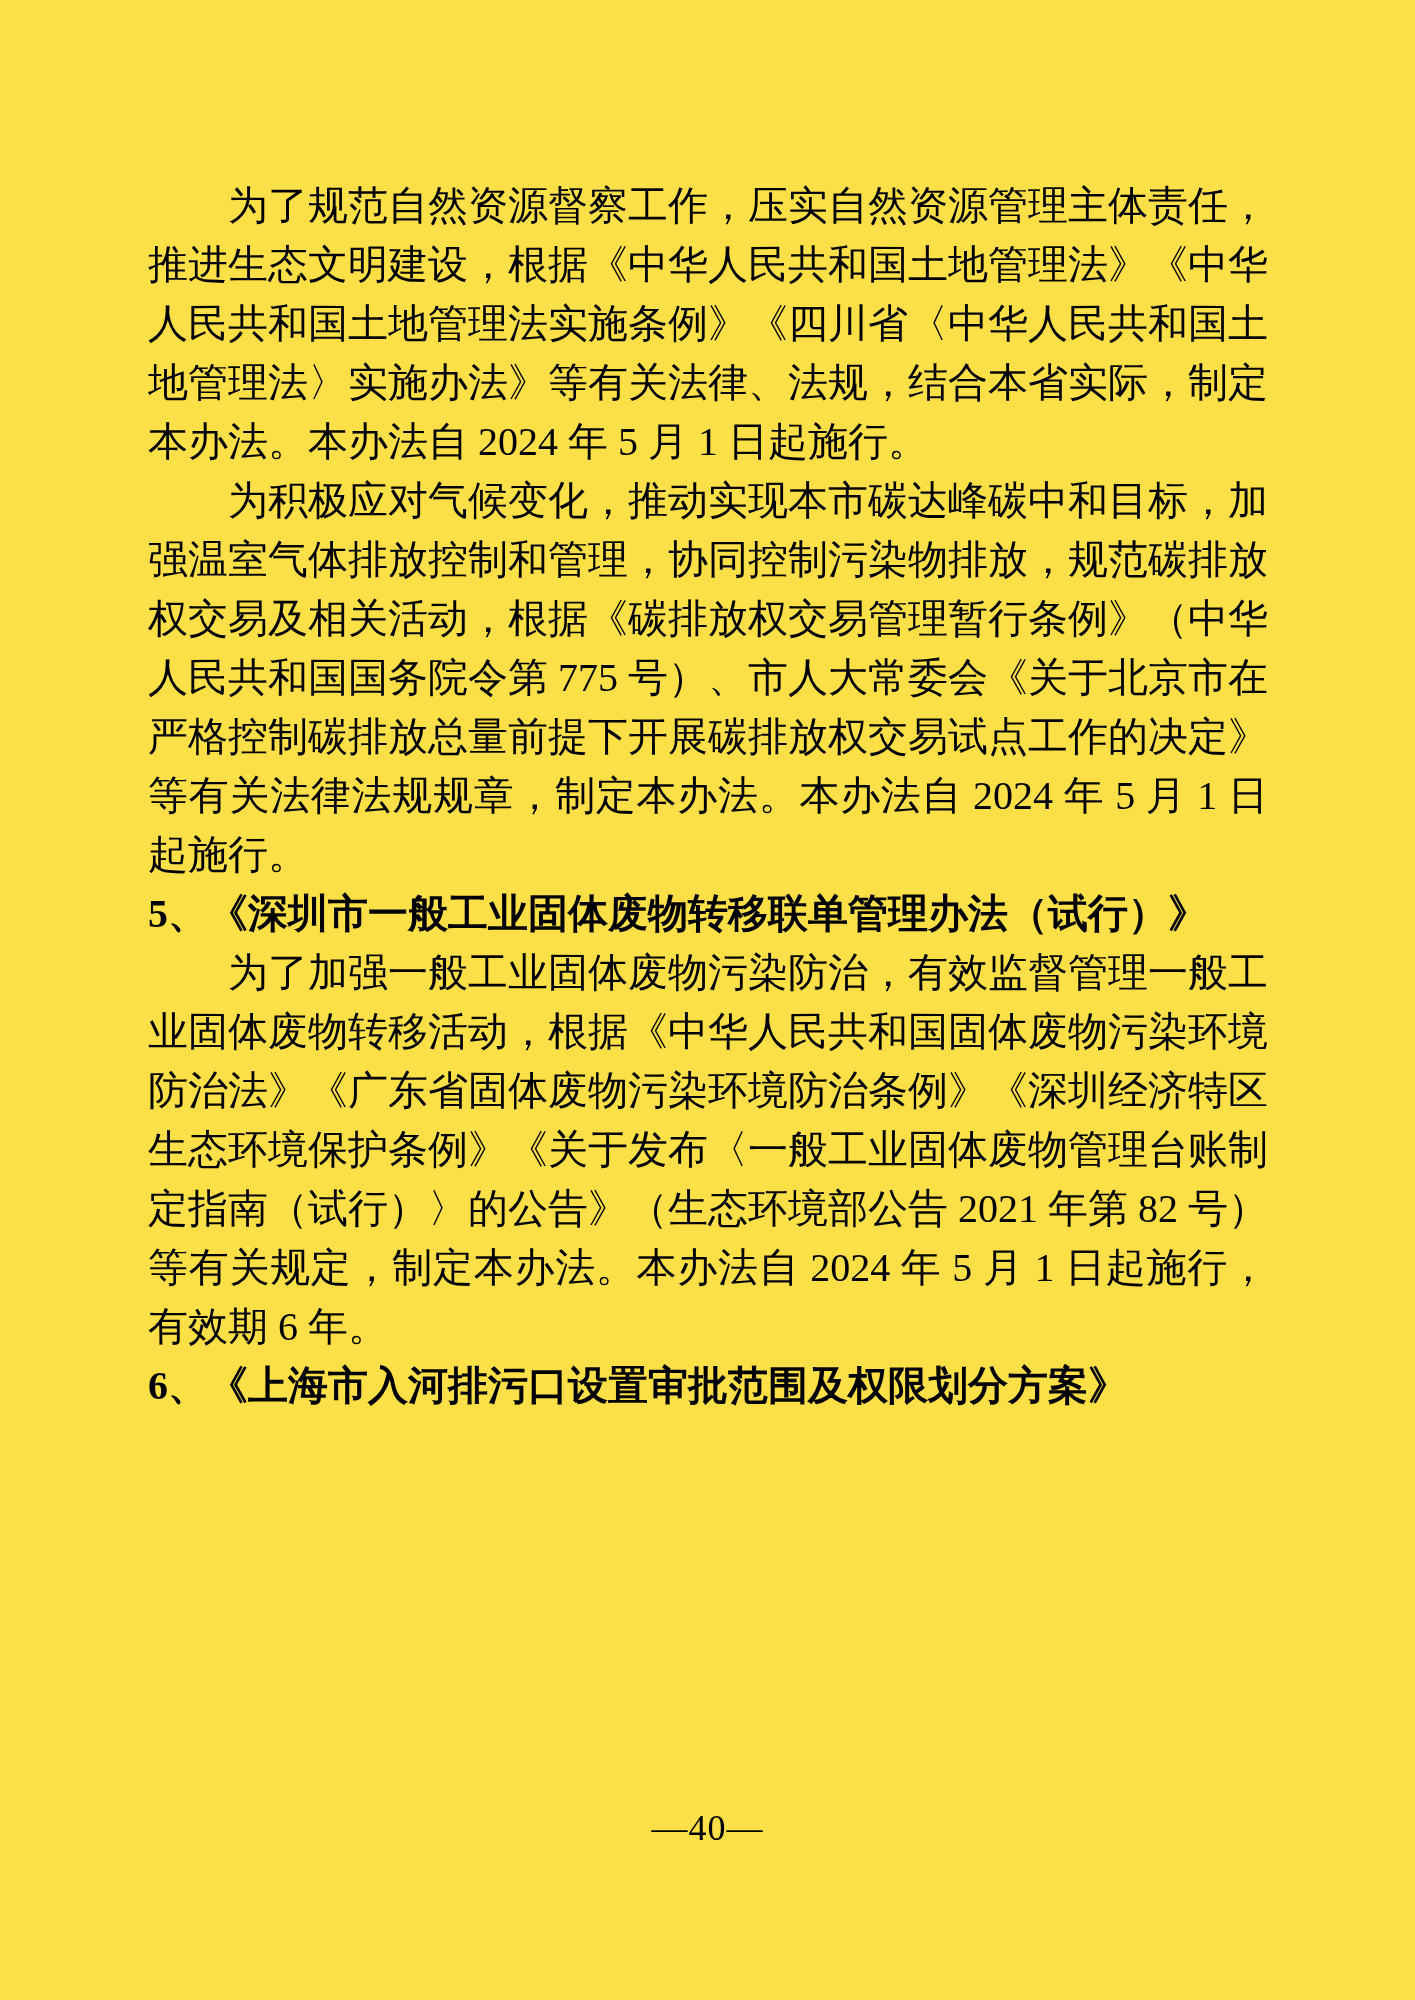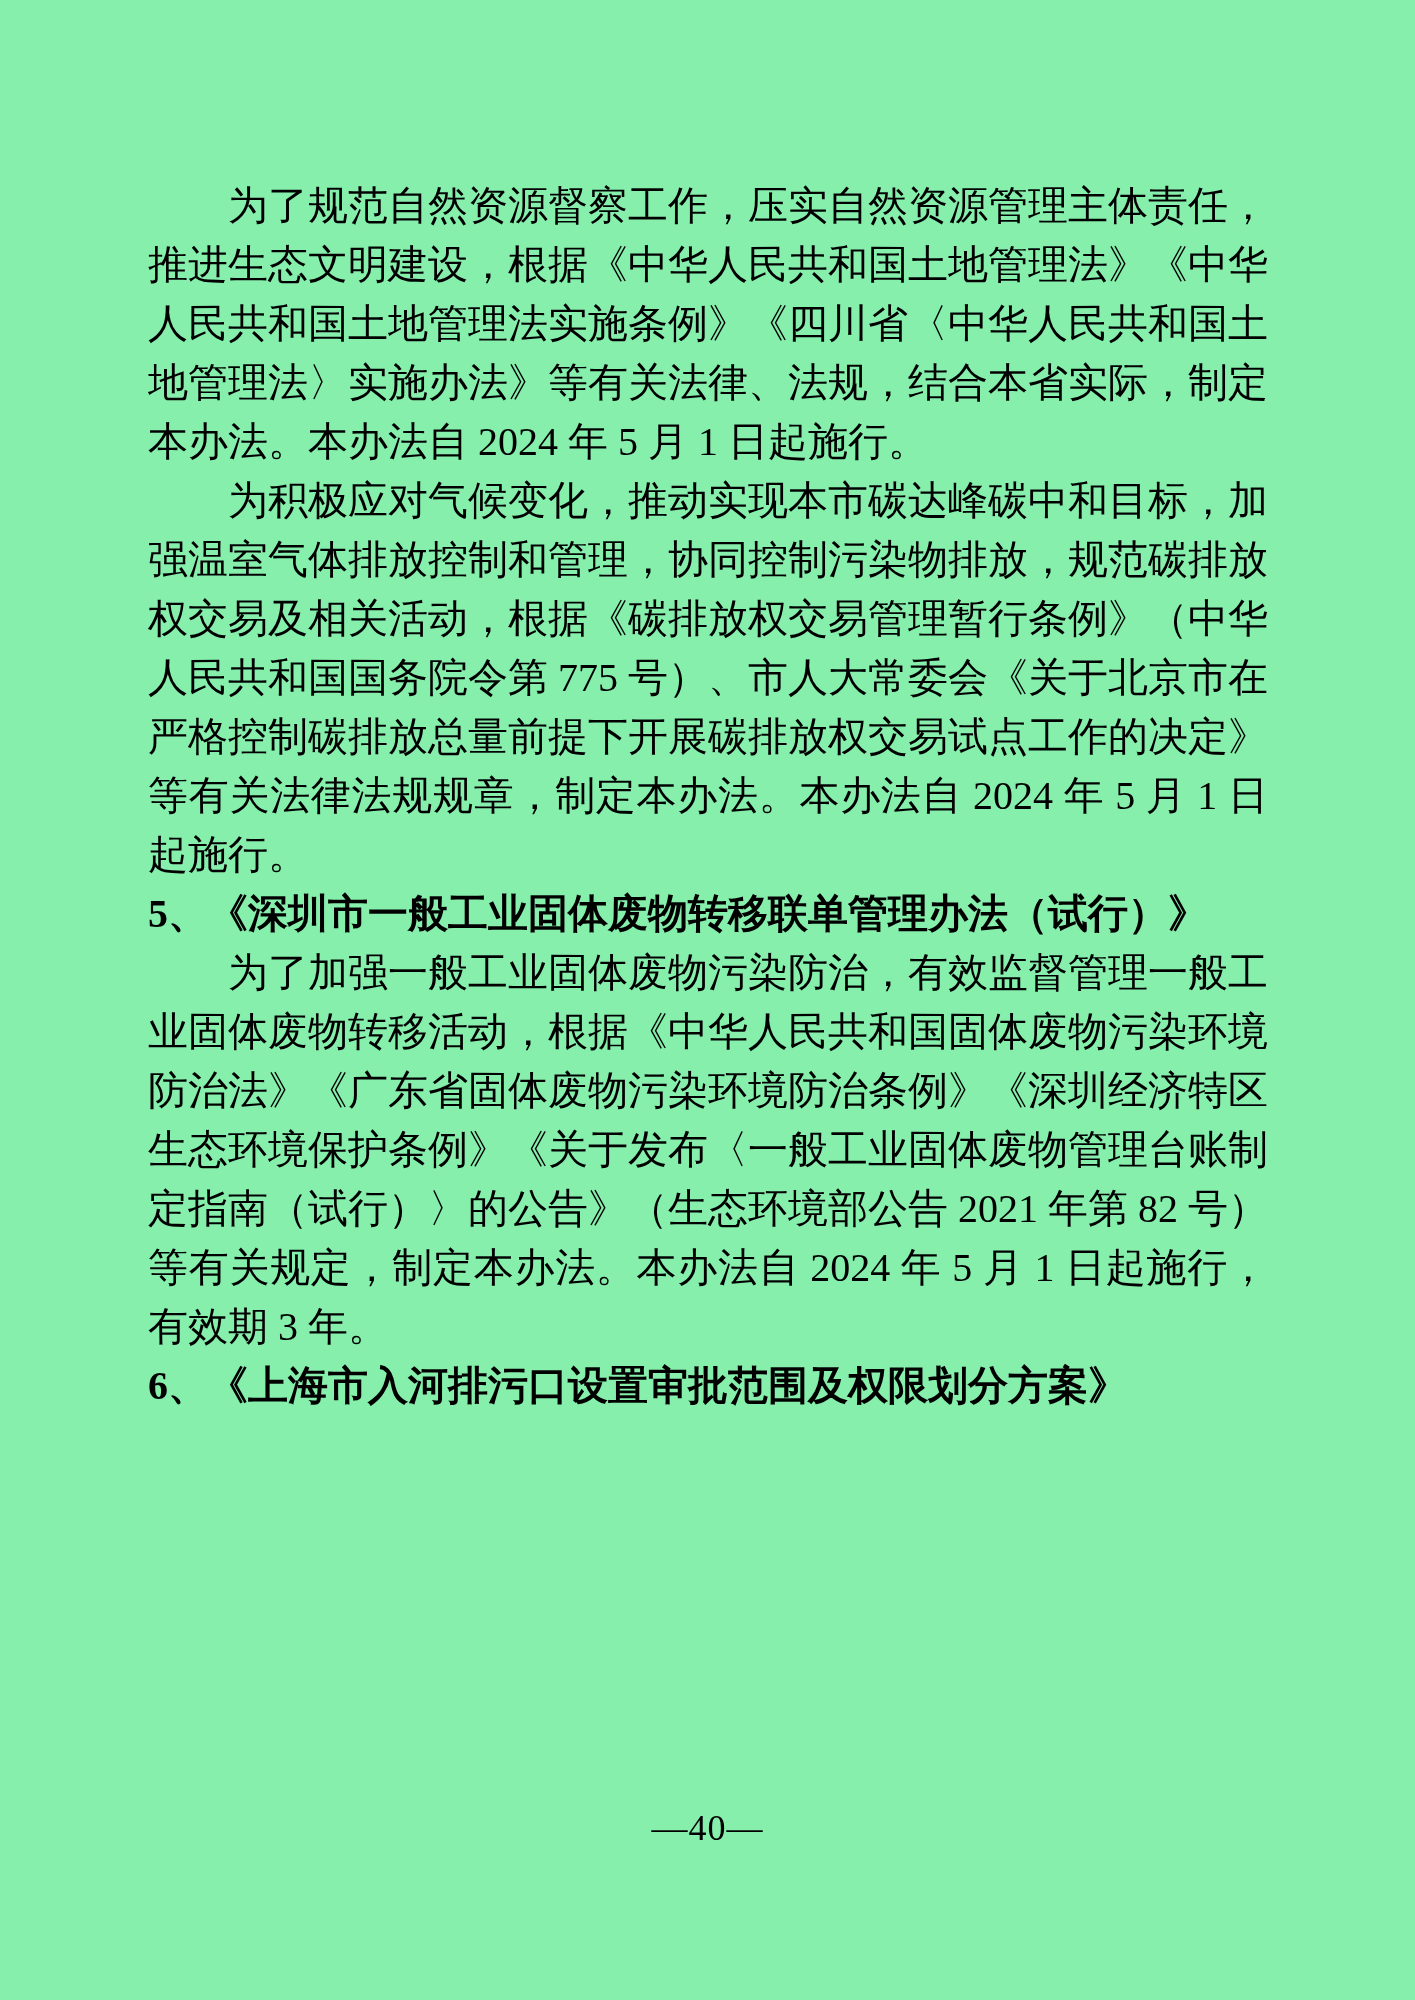--- a/index.html
+++ b/index.html
@@ -8,21 +8,21 @@
     height: 2000px;
     position: relative;
     background: #f4f4f4;
     font-family: "Liberation Serif", "DejaVu Serif", serif;
   }
   .page {
     position: absolute;
     left: 0; top: 0;
     width: 1415px;
     height: 2000px;
-    background: #86efac;
+    background: #fde047;
     color: #000000;
   }
   .content {
     position: absolute;
     left: 148px;
     top: 176px;
     width: 1120px;
     font-size: 40px;
     line-height: 59px;
     text-align: justify;
@@ -61,21 +61,21 @@
 
   <div class="content">
 
     <p class="body-par">为了规范自然资源督察工作，压实自然资源管理主体责任，推进生态文明建设，根据《中华人民共和国土地管理法》《中华人民共和国土地管理法实施条例》《四川省〈中华人民共和国土地管理法〉实施办法》等有关法律、法规，结合本省实际，制定本办法。本办法自 2024 年 5 月 1 日起施行。</p>
 
 
     <p class="body-par">为积极应对气候变化，推动实现本市碳达峰碳中和目标，加强温室气体排放控制和管理，协同控制污染物排放，规范碳排放权交易及相关活动，根据《碳排放权交易管理暂行条例》（中华人民共和国国务院令第 775 号）、市人大常委会《关于北京市在严格控制碳排放总量前提下开展碳排放权交易试点工作的决定》等有关法律法规规章，制定本办法。本办法自 2024 年 5 月 1 日起施行。</p>
 
     <h2 class="sec-head">5、《深圳市一般工业固体废物转移联单管理办法（试行）》</h2>
 
-    <p class="body-par">为了加强一般工业固体废物污染防治，有效监督管理一般工业固体废物转移活动，根据《中华人民共和国固体废物污染环境防治法》《广东省固体废物污染环境防治条例》《深圳经济特区生态环境保护条例》《关于发布〈一般工业固体废物管理台账制定指南（试行）〉的公告》（生态环境部公告 2021 年第 82 号）等有关规定，制定本办法。本办法自 2024 年 5 月 1 日起施行，有效期 3 年。</p>
+    <p class="body-par">为了加强一般工业固体废物污染防治，有效监督管理一般工业固体废物转移活动，根据《中华人民共和国固体废物污染环境防治法》《广东省固体废物污染环境防治条例》《深圳经济特区生态环境保护条例》《关于发布〈一般工业固体废物管理台账制定指南（试行）〉的公告》（生态环境部公告 2021 年第 82 号）等有关规定，制定本办法。本办法自 2024 年 5 月 1 日起施行，有效期 6 年。</p>
 
     <h2 class="sec-head">6、《上海市入河排污口设置审批范围及权限划分方案》</h2>
 
 
   </div>
 
   <div class="footer">—40—</div>
 
 </div>
 

